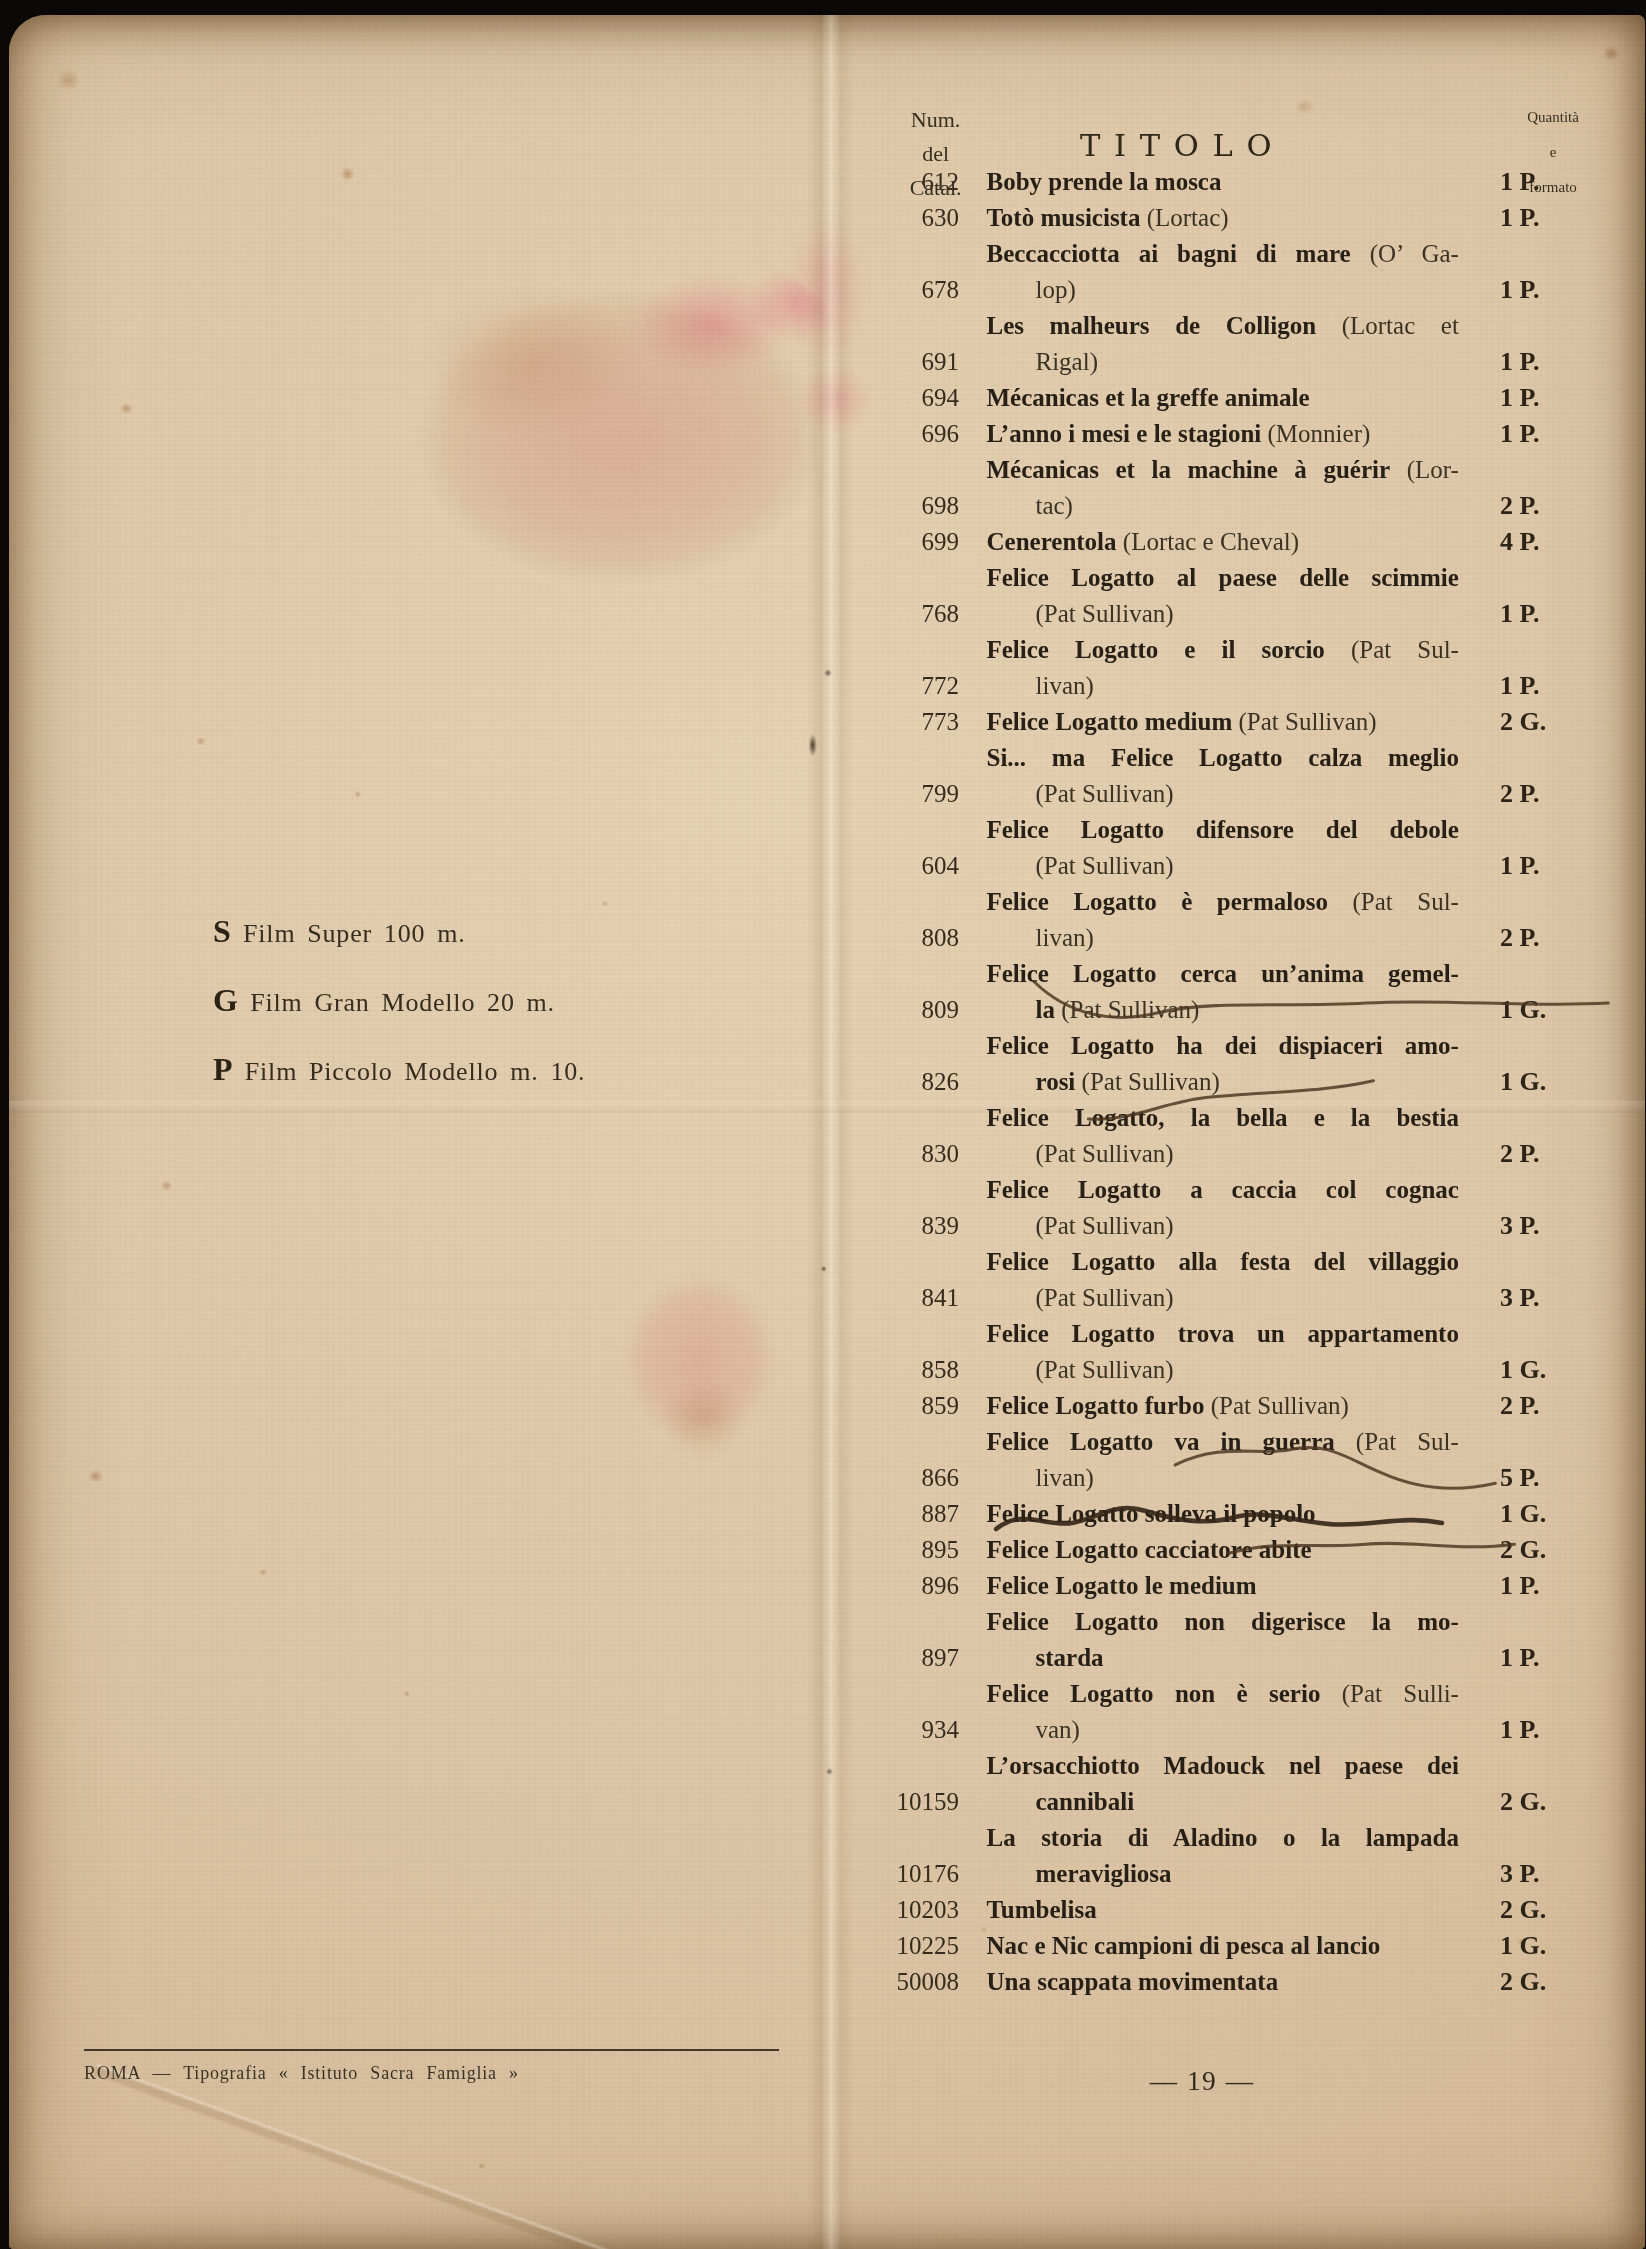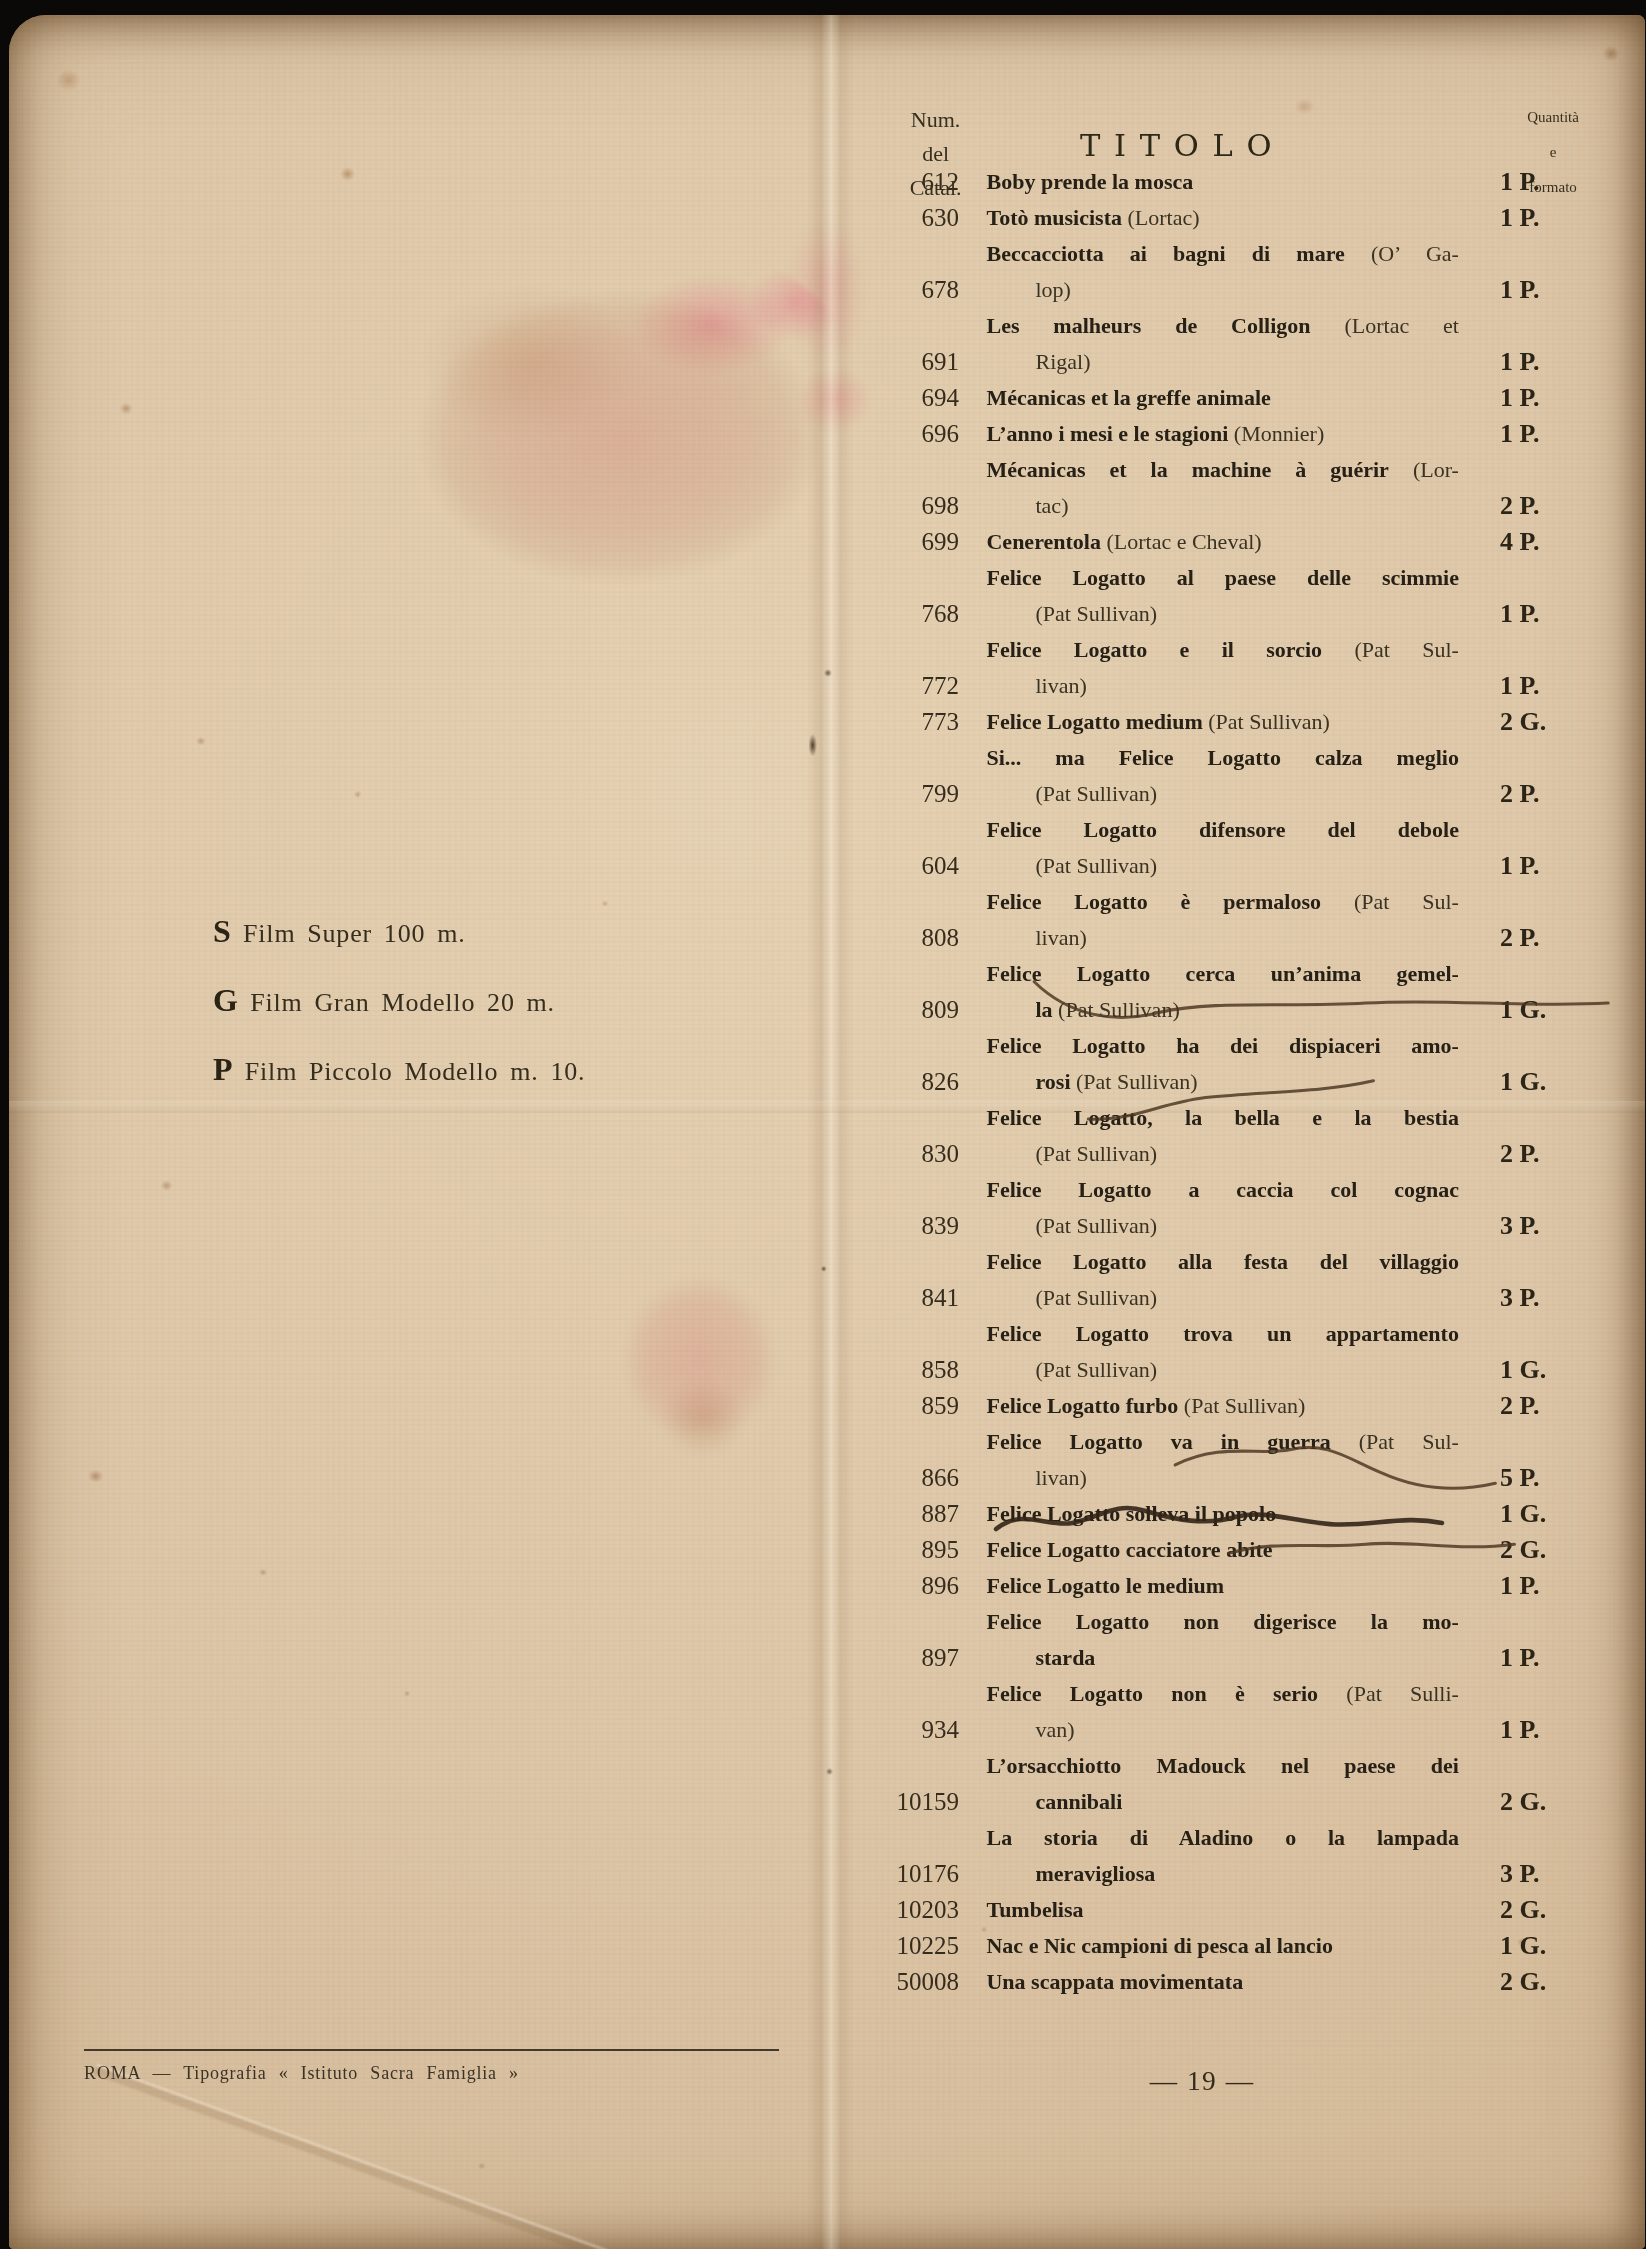--- a/index.html
+++ b/index.html
@@ -79,21 +79,21 @@
   .hdr-qty{position:absolute;left:1464px;top:85px;width:160px;text-align:center;
     font-size:15px;line-height:35px;color:#37301f;}
   .legend{position:absolute;left:204px;top:898px;width:473px;}
   .legend-item{height:37px;margin-bottom:32px;white-space:nowrap;color:#352d1e;}
   .legend-letter{font-weight:bold;font-size:32px;margin-right:12.2px;color:#2b2414;}
   .legend-text{font-size:26px;letter-spacing:0.8px;word-spacing:4.6px;}
   .rows{position:absolute;left:820px;top:149px;width:778px;}
   .row{display:flex;align-items:flex-end;}
   .num{flex:0 0 130px;text-align:right;font-size:25px;line-height:36px;color:#352c1e;}
   .lines{width:488px;margin-left:27.4px;}
-  .tl{font-size:22px;line-height:36px;white-space:nowrap;color:#3a3222;}
+  .tl{font-size:25px;line-height:36px;white-space:nowrap;color:#3a3222;}
   .tl.jl{white-space:normal;text-align:justify;text-align-last:justify;}
   .tl.cont{margin-left:49px;}
   .bseg{font-weight:bold;color:#262016;}
   .rseg{font-weight:normal;}
   .qty{flex:0 0 107px;margin-left:30.5px;padding-left:10.7px;align-self:flex-end;
     font-size:26px;line-height:36px;font-weight:bold;color:#2c2517;white-space:nowrap;}
   .footer{position:absolute;left:75px;top:2034px;width:695px;border-top:2.3px solid #43392b;
     padding-top:12.2px;font-size:18px;letter-spacing:0.8px;word-spacing:6.9px;color:#3a3326;white-space:nowrap;}
   .pagenum{position:absolute;left:1067px;top:2051px;width:252px;text-align:center;
     font-size:27.4px;color:#332b1d;letter-spacing:1.5px;}

